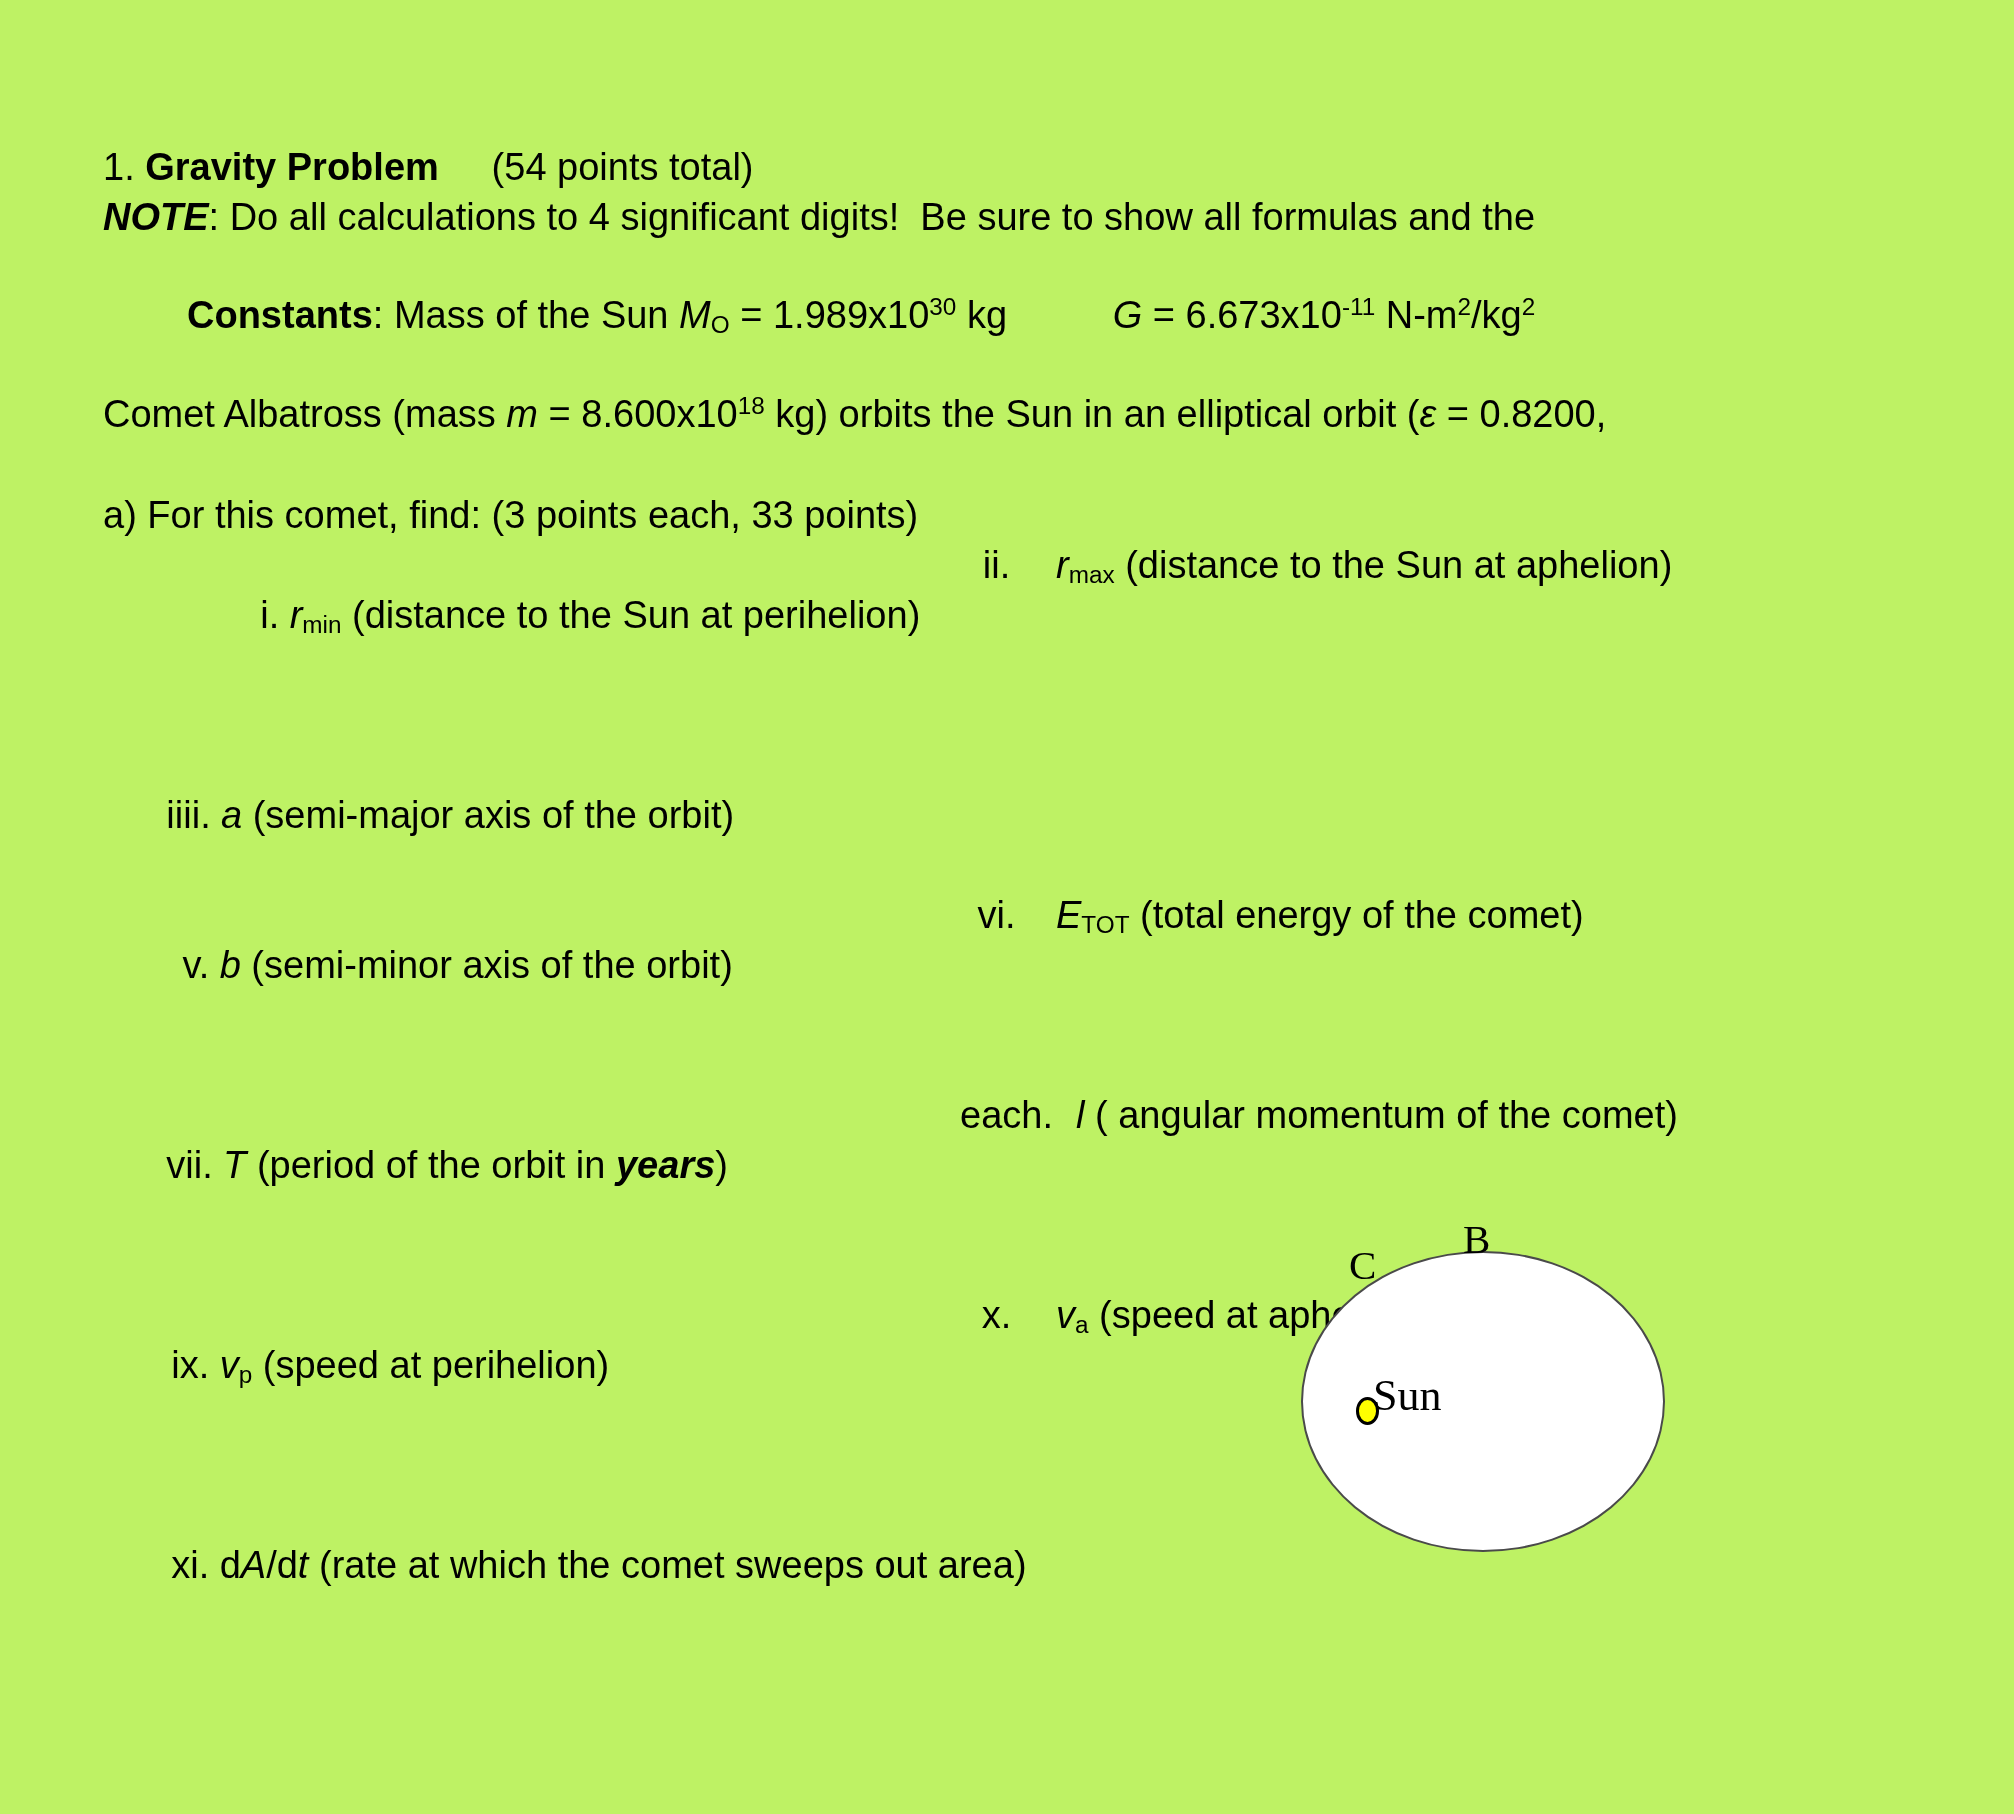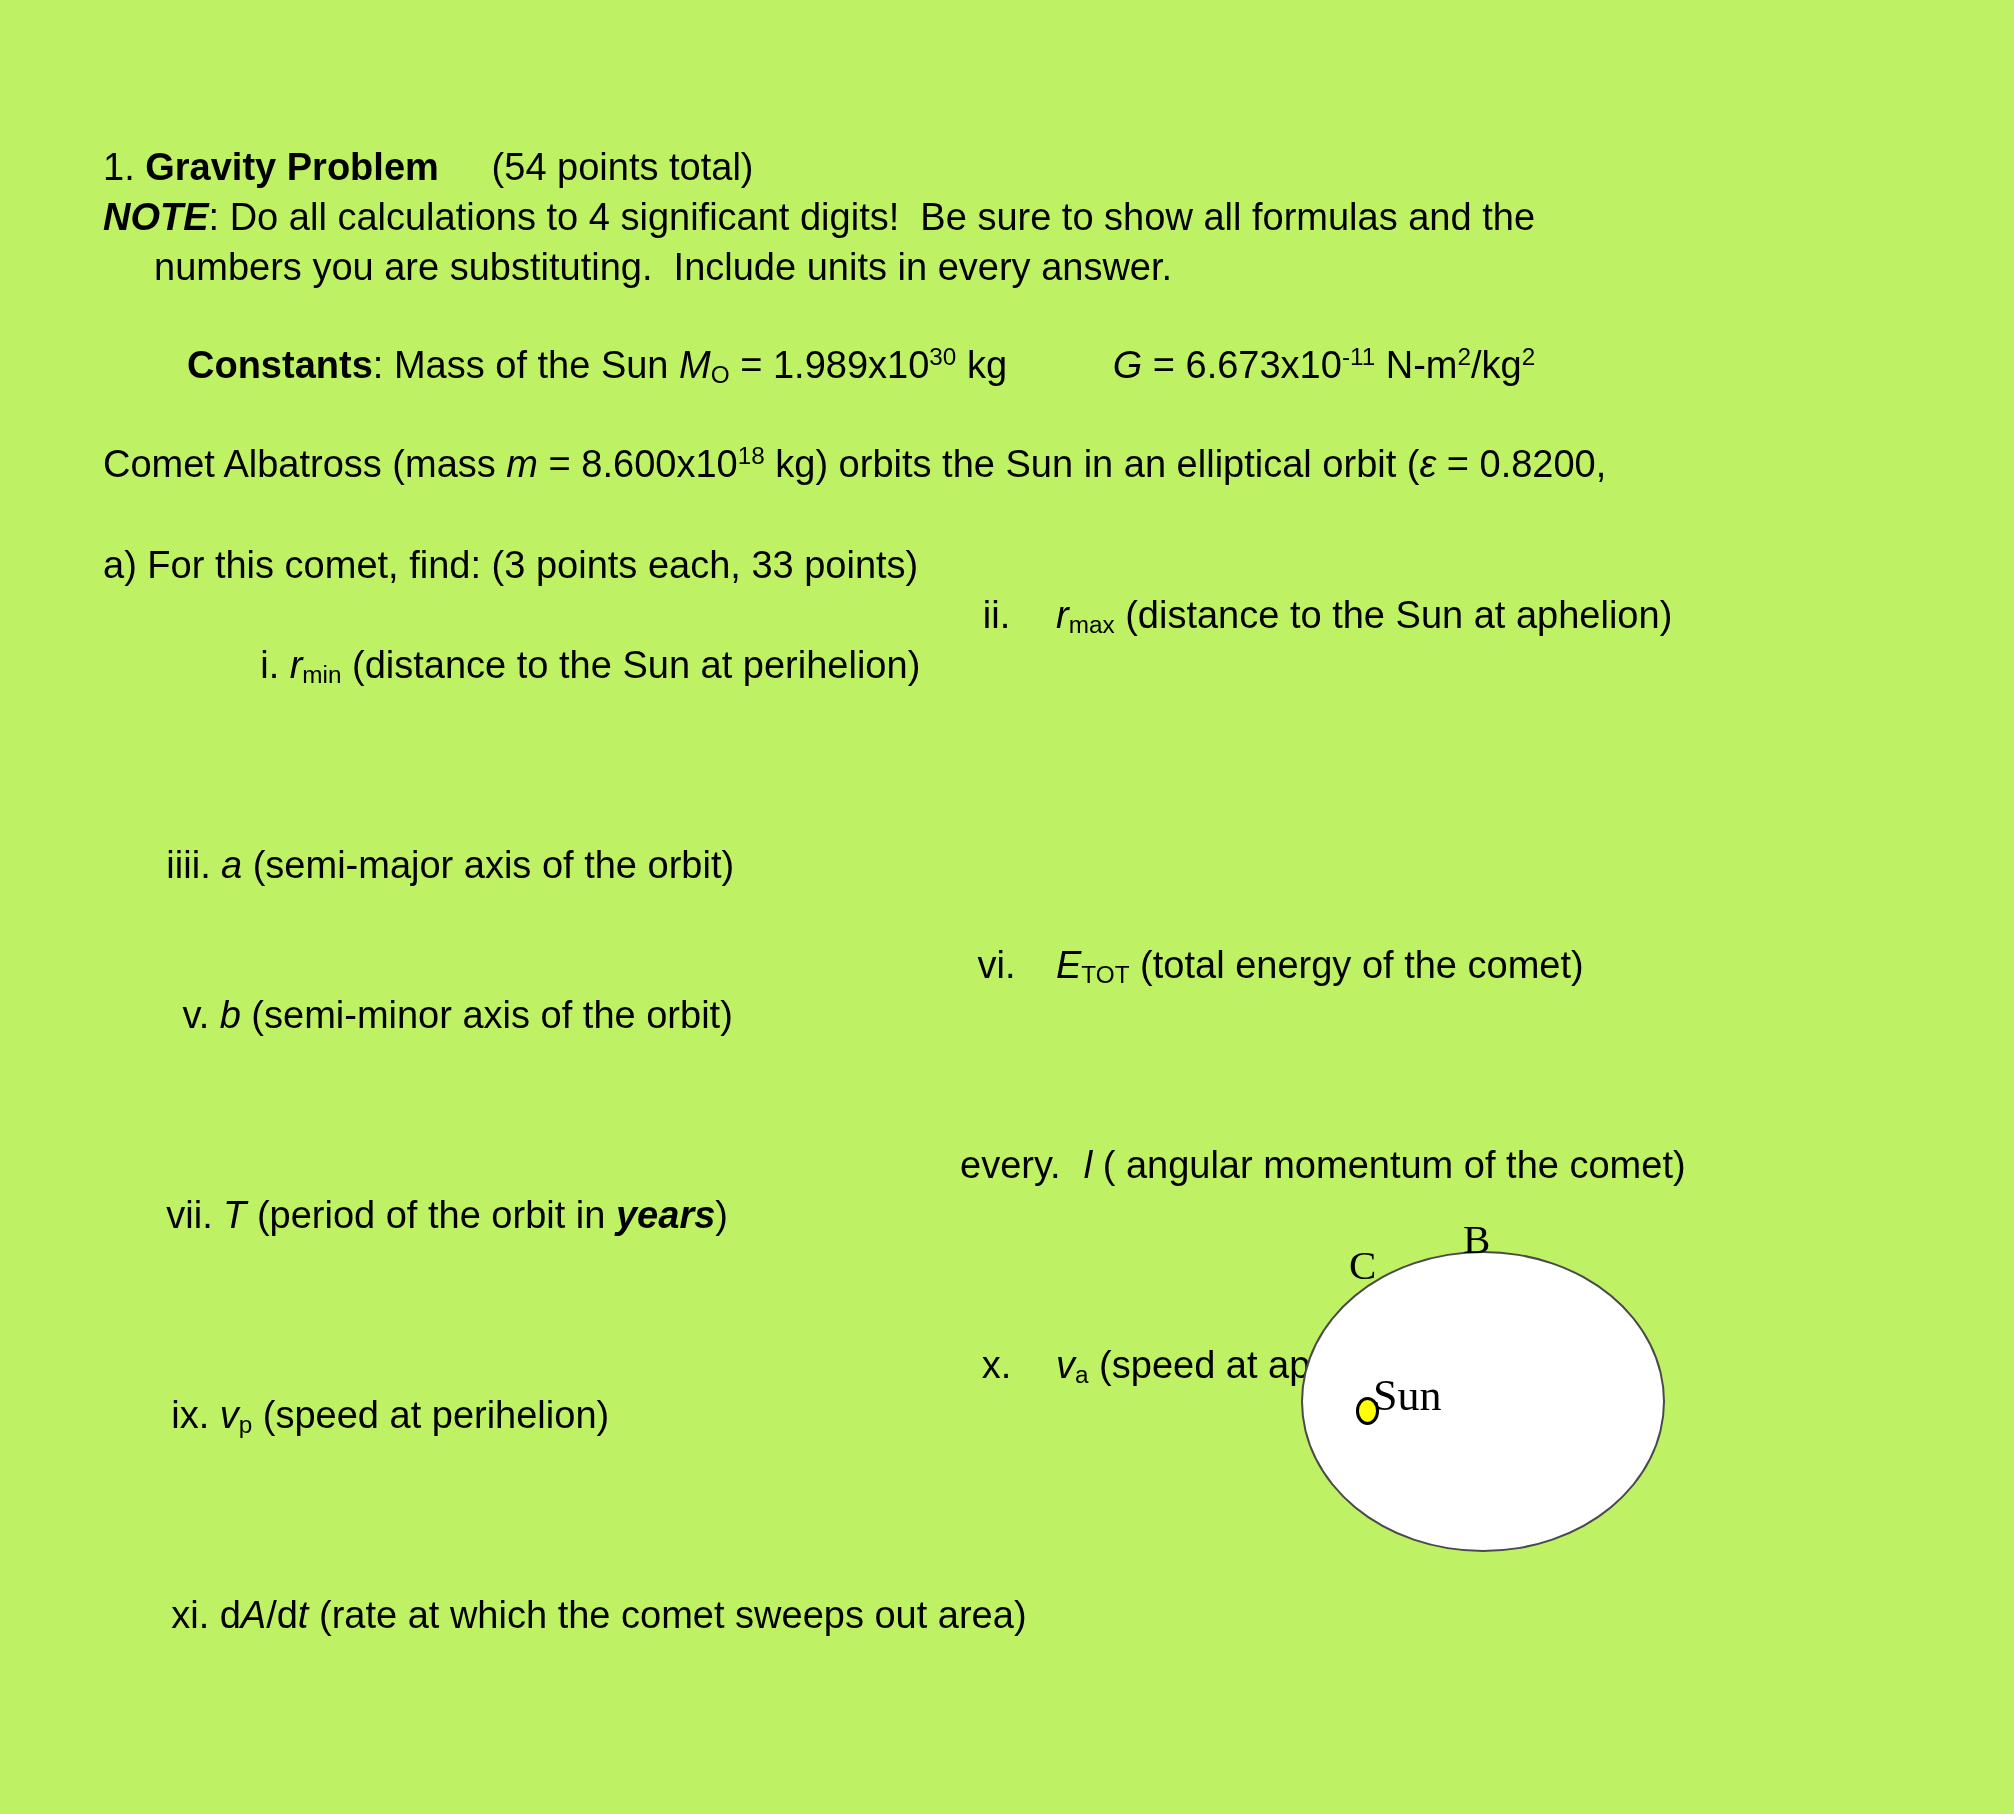--- a/index.html
+++ b/index.html
@@ -41,42 +41,41 @@
 </style>
 </head>
 <body>
 
 <div class="page">
   <div class="doc">
 
     <div class="line"><span>1. </span><span class="b">Gravity Problem</span><span>     (54 points total)</span></div>
 
     <div class="line"><span class="bi">NOTE</span><span>: Do all calculations to 4 significant digits!  Be sure to show all formulas and the</span></div>
-    <div class="line indent-note"><span>numbers you are substituting.  Include units in every answer.</span></div>
 
     <div class="line constants"><span class="b">Constants</span><span>: Mass of the Sun </span><span class="it">M</span><sub>O</sub><span> = 1.989x10</span><sup>30</sup><span> kg          </span><span class="it">G</span><span> = 6.673x10</span><sup>-11</sup><span> N-m</span><sup>2</sup><span>/kg</span><sup>2</sup></div>
 
     <div class="line intro"><span>Comet Albatross (mass </span><span class="it">m</span><span> = 8.600x10</span><sup>18</sup><span> kg) orbits the Sun in an elliptical orbit (</span><span class="it">ε</span><span> = 0.8200,</span></div>
 
     <div class="line sec-a"><span>a) For this comet, find: (3 points each, 33 points)</span></div>
 
     <div class="row row-first">
       <span class="lnum">i.</span><span><span class="it">r</span><sub>min</sub><span> (distance to the Sun at perihelion)</span></span>
       <span class="rwrap"><span class="rnum">ii.</span><span><span class="it">r</span><sub>max</sub><span> (distance to the Sun at aphelion)</span></span></span>
     </div>
     <div class="row">
       <span class="lnum">iiii.</span><span><span class="it">a</span><span> (semi-major axis of the orbit)</span></span>
     </div>
     <div class="row">
       <span class="lnum">v.</span><span><span class="it">b</span><span> (semi-minor axis of the orbit)</span></span>
       <span class="rwrap"><span class="rnum">vi.</span><span><span class="it">E</span><sub>TOT</sub><span> (total energy of the comet)</span></span></span>
     </div>
     <div class="row">
       <span class="lnum">vii.</span><span><span class="it">T</span><span> (period of the orbit in </span><span class="bi">years</span><span>)</span></span>
-      <span class="rwrap"><span class="rnum">every.</span><span><span class="it">l</span><span> ( angular momentum of the comet)</span></span></span>
+      <span class="rwrap"><span class="rnum">each.</span><span><span class="it">l</span><span> ( angular momentum of the comet)</span></span></span>
     </div>
     <div class="row">
       <span class="lnum">ix.</span><span><span class="it">v</span><sub>p</sub><span> (speed at perihelion)</span></span>
       <span class="rwrap"><span class="rnum">x.</span><span><span class="it">v</span><sub>a</sub><span> (speed at aphelion</span></span></span>
     </div>
     <div class="row">
       <span class="lnum">xi.</span><span><span>d</span><span class="it">A</span><span>/d</span><span class="it">t</span><span> (rate at which the comet sweeps out area)</span></span>
     </div>
 
   </div>

